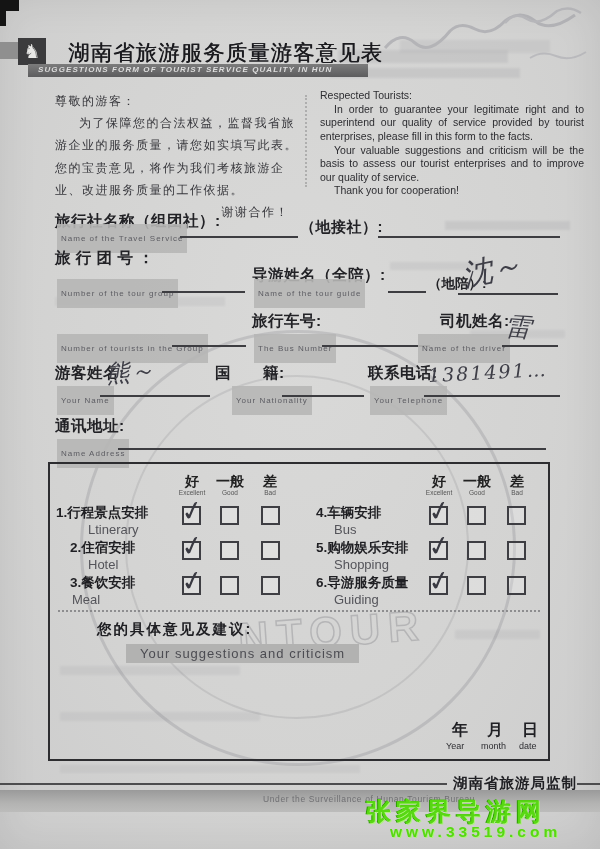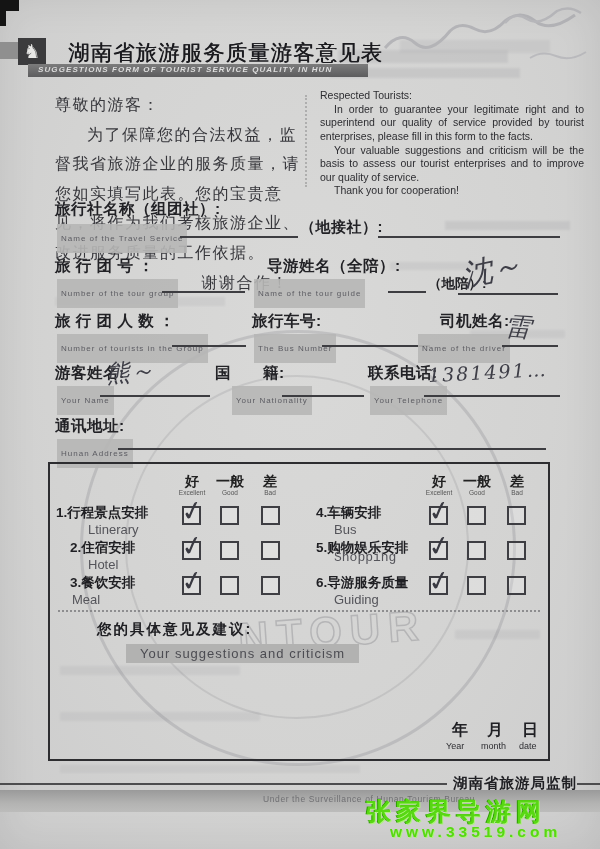--- a/index.html
+++ b/index.html
@@ -14,21 +14,21 @@
     font-size:19px;line-height:27px;text-align:center;}
   #header-stub{left:0;top:42px;width:18px;height:17px;background:#8f8f8f;}
   #main-title{left:68px;top:38px;font-size:21.5px;font-weight:normal;color:#1b1b1f;
     letter-spacing:1px;text-shadow:.4px 0 #1b1b1f;white-space:nowrap;}
   #eng-title-bar{left:28px;top:64px;width:340px;height:13px;
     background:linear-gradient(#7c7c7c,#5c5c5e);}
   #eng-title{left:38px;top:65px;font-size:8px;font-weight:bold;font-style:italic;
     color:#dddddd;letter-spacing:1.1px;white-space:nowrap;}
   
   .cn-intro{font-family:"DejaVu Serif","Liberation Serif",serif;color:#36363b;
-    font-size:16px;line-height:1.85;letter-spacing:1.5px;}
+    font-size:12px;line-height:1.85;letter-spacing:1.5px;}
   #intro-cn{left:55px;top:90px;width:252px;}
   #intro-cn .body{text-indent:2em;}
   #intro-cn .closing{text-align:right;padding-right:18px;}
   #intro-sep{left:305px;top:95px;height:92px;border-left:2px dotted #9a9a9a;opacity:.65;}
   #intro-en{left:320px;top:89px;width:264px;font-size:10.5px;color:#2d2d31;
     line-height:1.3;text-align:justify;}
   #intro-en p{margin:0;text-indent:14px;}
   
   .cn-label{font-size:15.5px;font-weight:bold;color:#222226;letter-spacing:.5px;white-space:nowrap;}
   .cn-label-sm{font-size:13.5px;font-weight:bold;color:#222226;white-space:nowrap;}
@@ -119,37 +119,36 @@
     <div class="closing">谢谢合作！</div>
   </div>
   <div class="abs" id="intro-sep"></div>
   <div class="abs" id="intro-en">
     <div>Respected Tourists:</div>
     <p>In order to guarantee your legitimate right and to superintend our quality of service provided by tourist enterprises, please fill in this form to the facts.</p>
     <p>Your valuable suggestions and criticism will be the basis to assess our tourist enterprises and to improve our quality of service.</p>
     <p>Thank you for cooperation!</p>
   </div>
 
-  <div class="abs cn-label" style="left:55px;top:199px;">旅行社名称（组团社）:</div>
+  <div class="abs cn-label" style="left:55px;top:211px;">旅行社名称（组团社）:</div>
   <div class="abs en-hl" style="left:57px;top:224px;">Name of the Travel Service</div>
   <div class="abs wline" style="left:180px;top:236px;width:118px;"></div>
   <div class="abs cn-label" style="left:300px;top:218px;font-size:15px;">（地接社）:</div>
   <div class="abs wline" style="left:378px;top:236px;width:182px;"></div>
 
-  <div class="abs cn-label" style="left:55px;top:256px;text-align:right;">旅 行 团 号 ：</div>
+  <div class="abs cn-label" style="left:55px;top:248px;text-align:right;">旅 行 团 号 ：</div>
   <div class="abs en-hl" style="left:57px;top:279px;">Number of the tour group</div>
   <div class="abs wline" style="left:162px;top:291px;width:83px;"></div>
-  <div class="abs cn-label" style="left:252px;top:256px;margin-left:15px;">导游姓名（全陪）:</div>
+  <div class="abs cn-label" style="left:252px;top:265px;">导游姓名（全陪）:</div>
   <div class="abs en-hl" style="left:254px;top:279px;">Name of the tour guide</div>
   <div class="abs wline" style="left:388px;top:291px;width:38px;"></div>
   <div class="abs cn-label-sm" style="left:428px;top:275px;">（地陪）:</div>
   <div class="abs hand" style="left:462px;top:250px;font-size:30px;transform:rotate(-12deg);">沈～</div>
   <div class="abs wline" style="left:458px;top:293px;width:100px;"></div>
 
-  <div class="abs cn-label" style="left:55px;top:311px;">旅 行 团 人 数 ：</div>
   <div class="abs en-hl" style="left:57px;top:334px;">Number of tourists in the Group</div>
   <div class="abs wline" style="left:172px;top:345px;width:74px;"></div>
   <div class="abs cn-label" style="left:252px;top:311px;">旅行车号:</div>
   <div class="abs en-hl" style="left:254px;top:334px;">The Bus Number</div>
   <div class="abs wline" style="left:322px;top:345px;width:108px;"></div>
   <div class="abs cn-label" style="left:440px;top:311px;">司机姓名:</div>
   <div class="abs en-hl" style="left:418px;top:334px;">Name of the driver</div>
   <div class="abs hand" style="left:505px;top:310px;font-size:26px;transform:rotate(4deg);">雷</div>
   <div class="abs wline" style="left:502px;top:345px;width:56px;"></div>
 
@@ -159,21 +158,21 @@
   <div class="abs wline" style="left:100px;top:395px;width:110px;"></div>
   <div class="abs cn-label" style="left:215px;top:363px;">国　　籍:</div>
   <div class="abs en-hl" style="left:232px;top:386px;text-align:right;">Your Nationality</div>
   <div class="abs wline" style="left:282px;top:395px;width:82px;"></div>
   <div class="abs cn-label" style="left:368px;top:363px;">联系电话:</div>
   <div class="abs en-hl" style="left:370px;top:386px;">Your Telephone</div>
   <div class="abs hand" style="left:428px;top:361px;font-size:19px;letter-spacing:2px;transform:rotate(-3deg);">1381491…</div>
   <div class="abs wline" style="left:424px;top:395px;width:136px;"></div>
 
   <div class="abs cn-label" style="left:55px;top:416px;">通讯地址:</div>
-  <div class="abs en-hl" style="left:57px;top:439px;">Hunan Address</div>
+  <div class="abs en-hl" style="left:57px;top:439px;">Name Address</div>
   <div class="abs wline" style="left:118px;top:448px;width:428px;"></div>
 
   <div class="abs" id="ratings-box">
 
     <div class="col-head" style="left:125px;top:9px;width:34px;">
       <span class="cn">好</span>
       <span class="en">Excellent</span>
     </div>
     <div class="col-head" style="left:162px;top:9px;width:36px;">
       <span class="cn">一般</span>
@@ -224,21 +223,21 @@
     <div>
       <span class="rate-label-cn" style="left:266px;top:40px;"><span>4.</span><span>车辆安排</span></span>
       <span class="rate-label-en" style="left:284px;top:58px;">Bus</span>
       <span class="cbox checked" style="left:379px;top:42px;"></span>
       <span class="cbox" style="left:417px;top:42px;"></span>
       <span class="cbox" style="left:457px;top:42px;"></span>
     </div>
 
     <div>
       <span class="rate-label-cn" style="left:266px;top:75px;"><span>5.</span><span>购物娱乐安排</span></span>
-      <span class="rate-label-en" style="left:284px;top:86px;font-family:Liberation Mono, monospace;">Shopping</span>
+      <span class="rate-label-en" style="left:284px;top:93px;">Shopping</span>
       <span class="cbox checked" style="left:379px;top:77px;"></span>
       <span class="cbox" style="left:417px;top:77px;"></span>
       <span class="cbox" style="left:457px;top:77px;"></span>
     </div>
 
     <div>
       <span class="rate-label-cn" style="left:266px;top:110px;"><span>6.</span><span>导游服务质量</span></span>
       <span class="rate-label-en" style="left:284px;top:128px;">Guiding</span>
       <span class="cbox checked" style="left:379px;top:112px;"></span>
       <span class="cbox" style="left:417px;top:112px;"></span>

